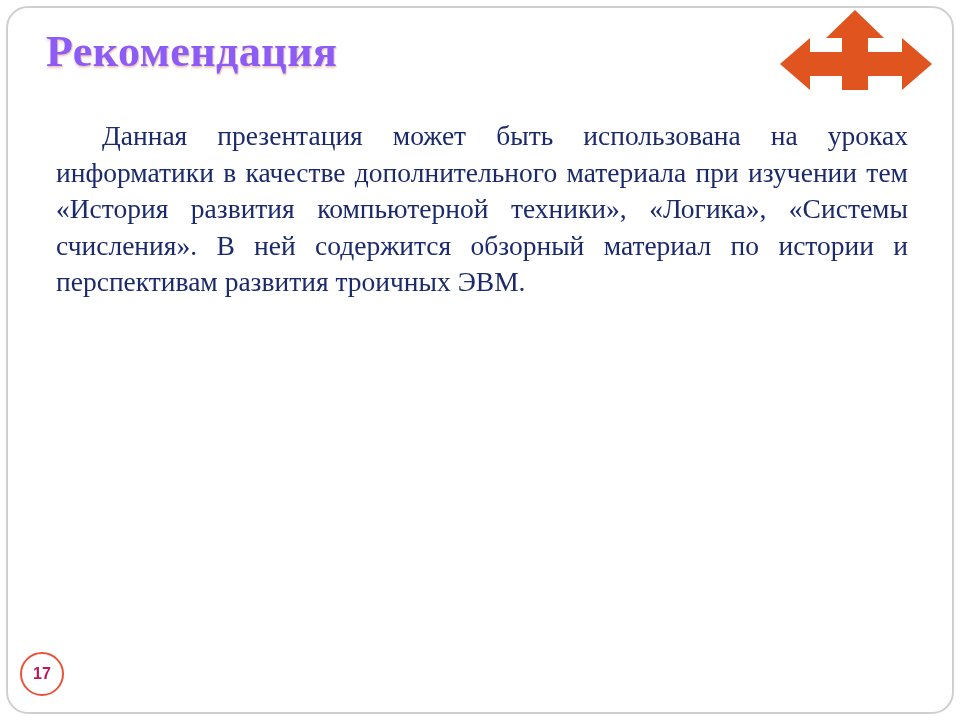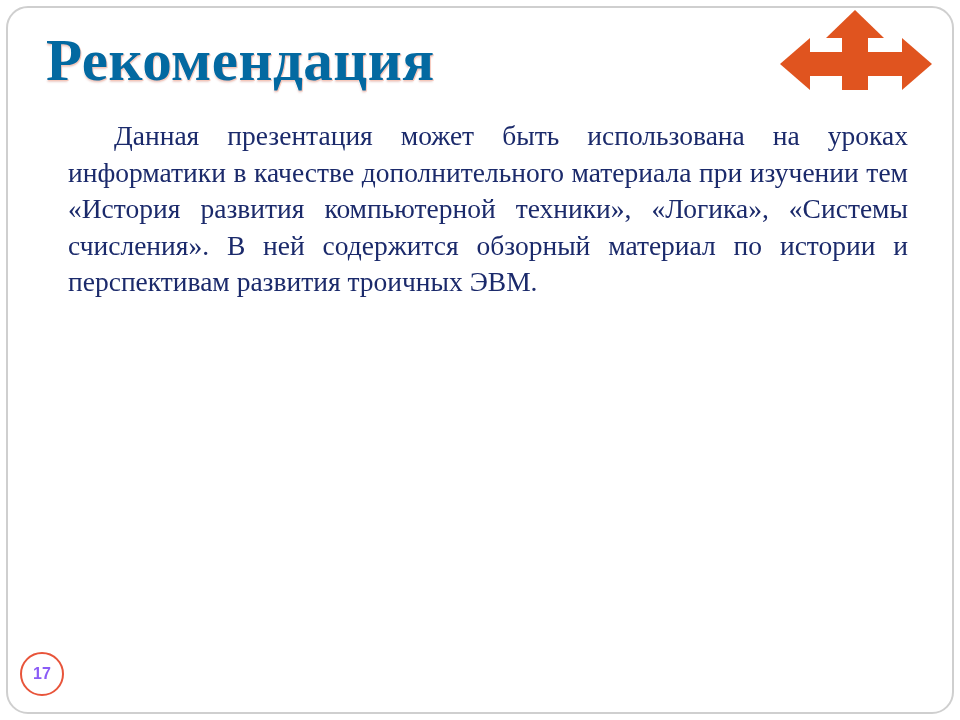--- a/index.html
+++ b/index.html
@@ -27,43 +27,43 @@
     box-sizing: border-box;
     pointer-events: none;
   }
 
   
   .slide-title {
     position: absolute;
     left: 46px;
     top: 26px;
     font-family: "Liberation Serif", serif;
-    font-size: 59px;
+    font-size: 44px;
     font-weight: bold;
-    color: #0369a1;
+    color: #8b5cf6;
     letter-spacing: 0.5px;
     text-shadow:
       1px 1px 0 #f6c8bb,
       -1px -1px 0 #ffffff,
       0 2px 2px rgba(180,60,40,0.25);
     white-space: nowrap;
   }
 
   
   .body-block {
     position: absolute;
     left: 52px;
     top: 118px;
     width: 856px;
     color: #1b2a6b;
     font-size: 27.5px;
     line-height: 1.33;
   }
   .para {
-    margin: 0 0 10px 16px;
+    margin: 0 0 10px 4px;
     text-align: justify;
     text-indent: 46px;
     color: #1b2a6b;
   }
   .para.last {
     margin-bottom: 0;
   }
 
   
   .arrow-graphic {
@@ -77,21 +77,21 @@
   
   .page-number {
     position: absolute;
     left: 20px;
     bottom: 24px;
     width: 44px;
     height: 44px;
     border-radius: 50%;
     background: #ffffff;
     border: 2px solid #e8543a;
-    color: #8b5cf6;
+    color: #be185d;
     font-family: "Liberation Sans", sans-serif;
     font-size: 16px;
     font-weight: bold;
     display: flex;
     align-items: center;
     justify-content: center;
     box-sizing: border-box;
   }
 </style>
 </head>

